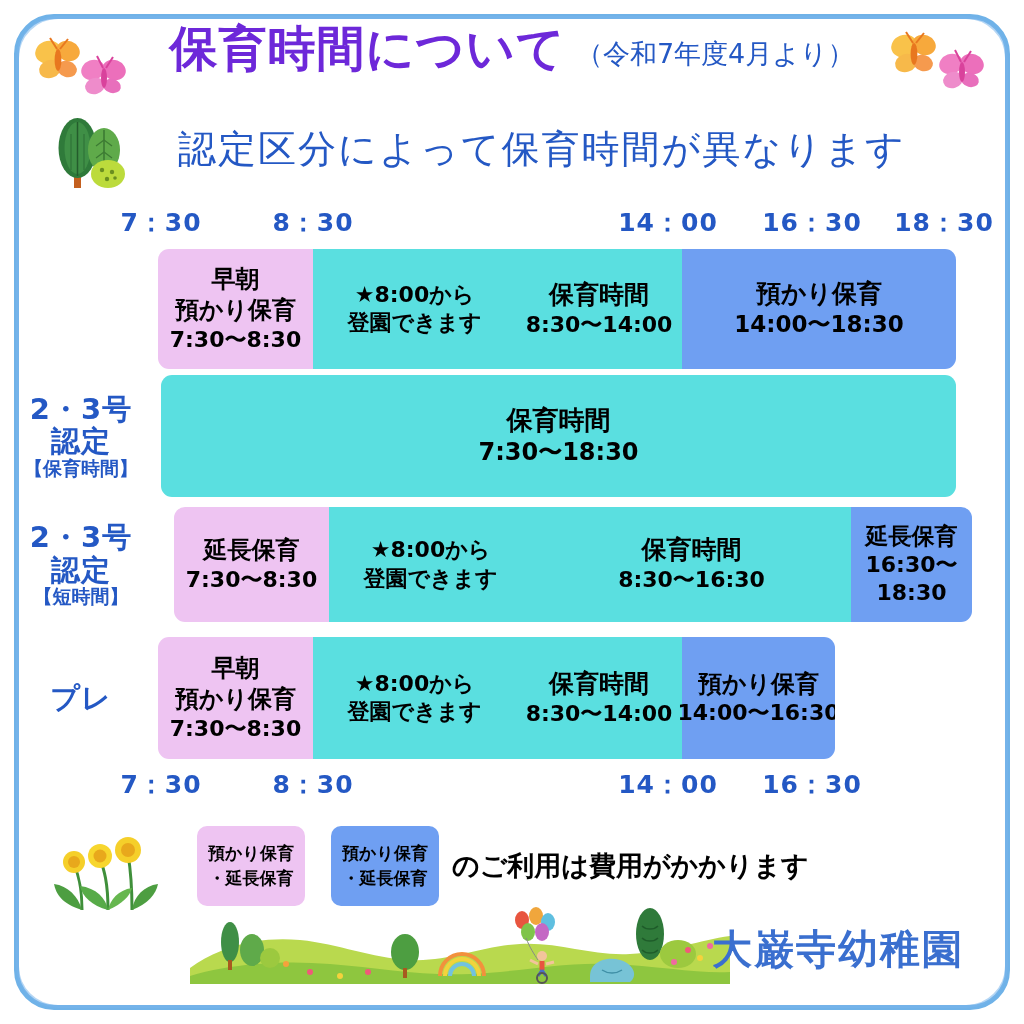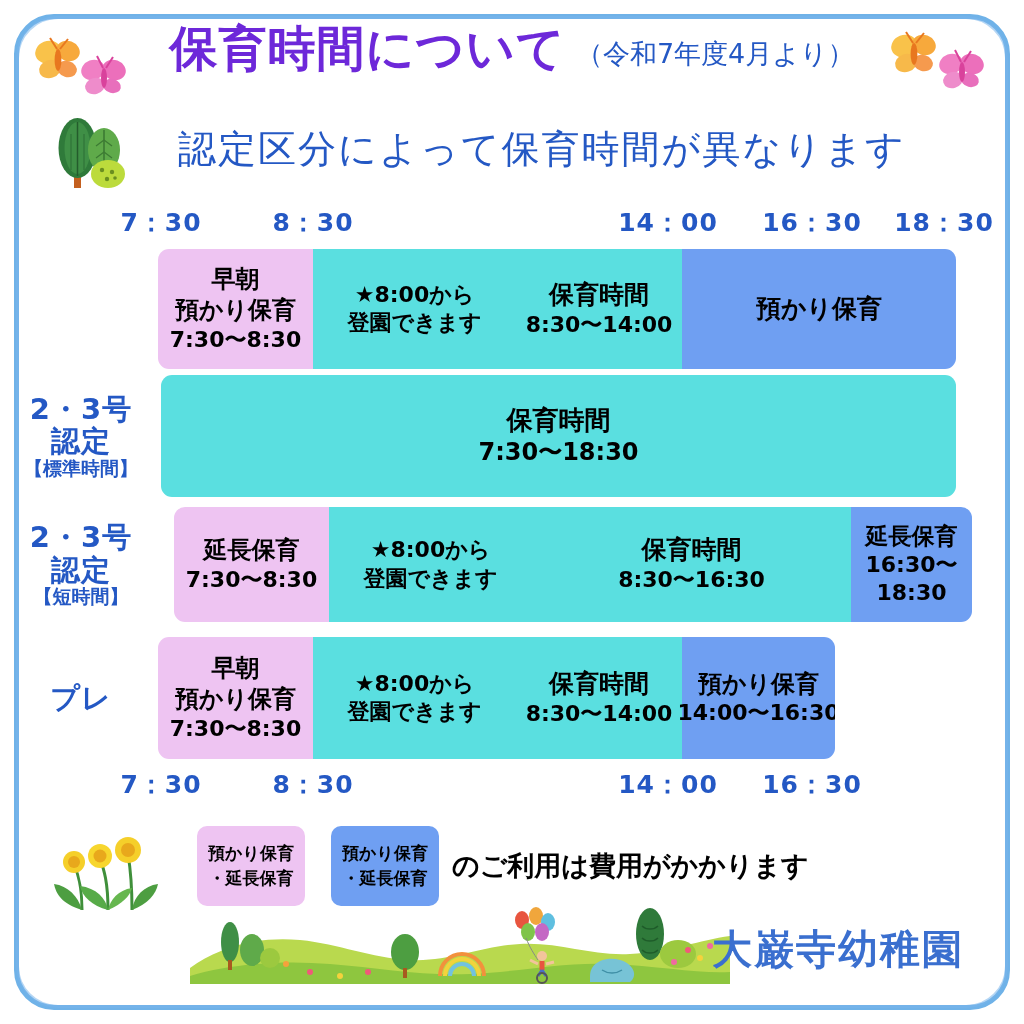--- a/index.html
+++ b/index.html
@@ -230,28 +230,29 @@
         <div class="seg" style="width: 203px; flex: 0 0 203px; background: rgb(90, 223, 224);">
           <div class="t1" style="font-size: 22px; line-height: 1.28;">★8:00から</div>
           <div class="t2" style="font-size: 22px; line-height: 1.28;">登園できます</div>
         </div>
         <div class="seg" style="width: 166px; flex: 0 0 166px; background: rgb(90, 223, 224);">
           <div class="t1" style="font-size: 25px; line-height: 1.28;">保育時間</div>
           <div class="t2" style="font-size: 22px; line-height: 1.28;">8:30〜14:00</div>
         </div>
         <div class="seg" style="width: 274px; flex: 0 0 274px; background: rgb(111, 159, 242);">
           <div class="t1" style="font-size: 25px; line-height: 1.28;">預かり保育</div>
+          <div class="t2" style="font-size: 23px; line-height: 1.28;">14:00〜18:30</div>
         </div>
       </div>
     </div>
     <div class="row" style="top: 375px; height: 122px;">
       <div class="rowlabel" style="top: 0px; height: 122px; display: flex; flex-direction: column; align-items: center; justify-content: center;">
         <span class="l1">2・3号</span>
         <span class="l2">認定</span>
-        <span class="l3">【標準時間】</span>
+        <span class="l3">【保育時間】</span>
       </div>
       <div class="bar" style="left: 161px; width: 795px; top: 0px; height: 122px;">
         <div class="seg" style="width: 795px; flex: 0 0 795px; background: rgb(90, 223, 224);">
           <div class="t1" style="font-size: 26px; line-height: 1.28;">保育時間</div>
           <div class="t2" style="font-size: 24px; line-height: 1.28;">7:30〜18:30</div>
         </div>
       </div>
     </div>
     <div class="row" style="top: 507px; height: 115px;">
       <div class="rowlabel" style="top: 0px; height: 115px; display: flex; flex-direction: column; align-items: center; justify-content: center;">

